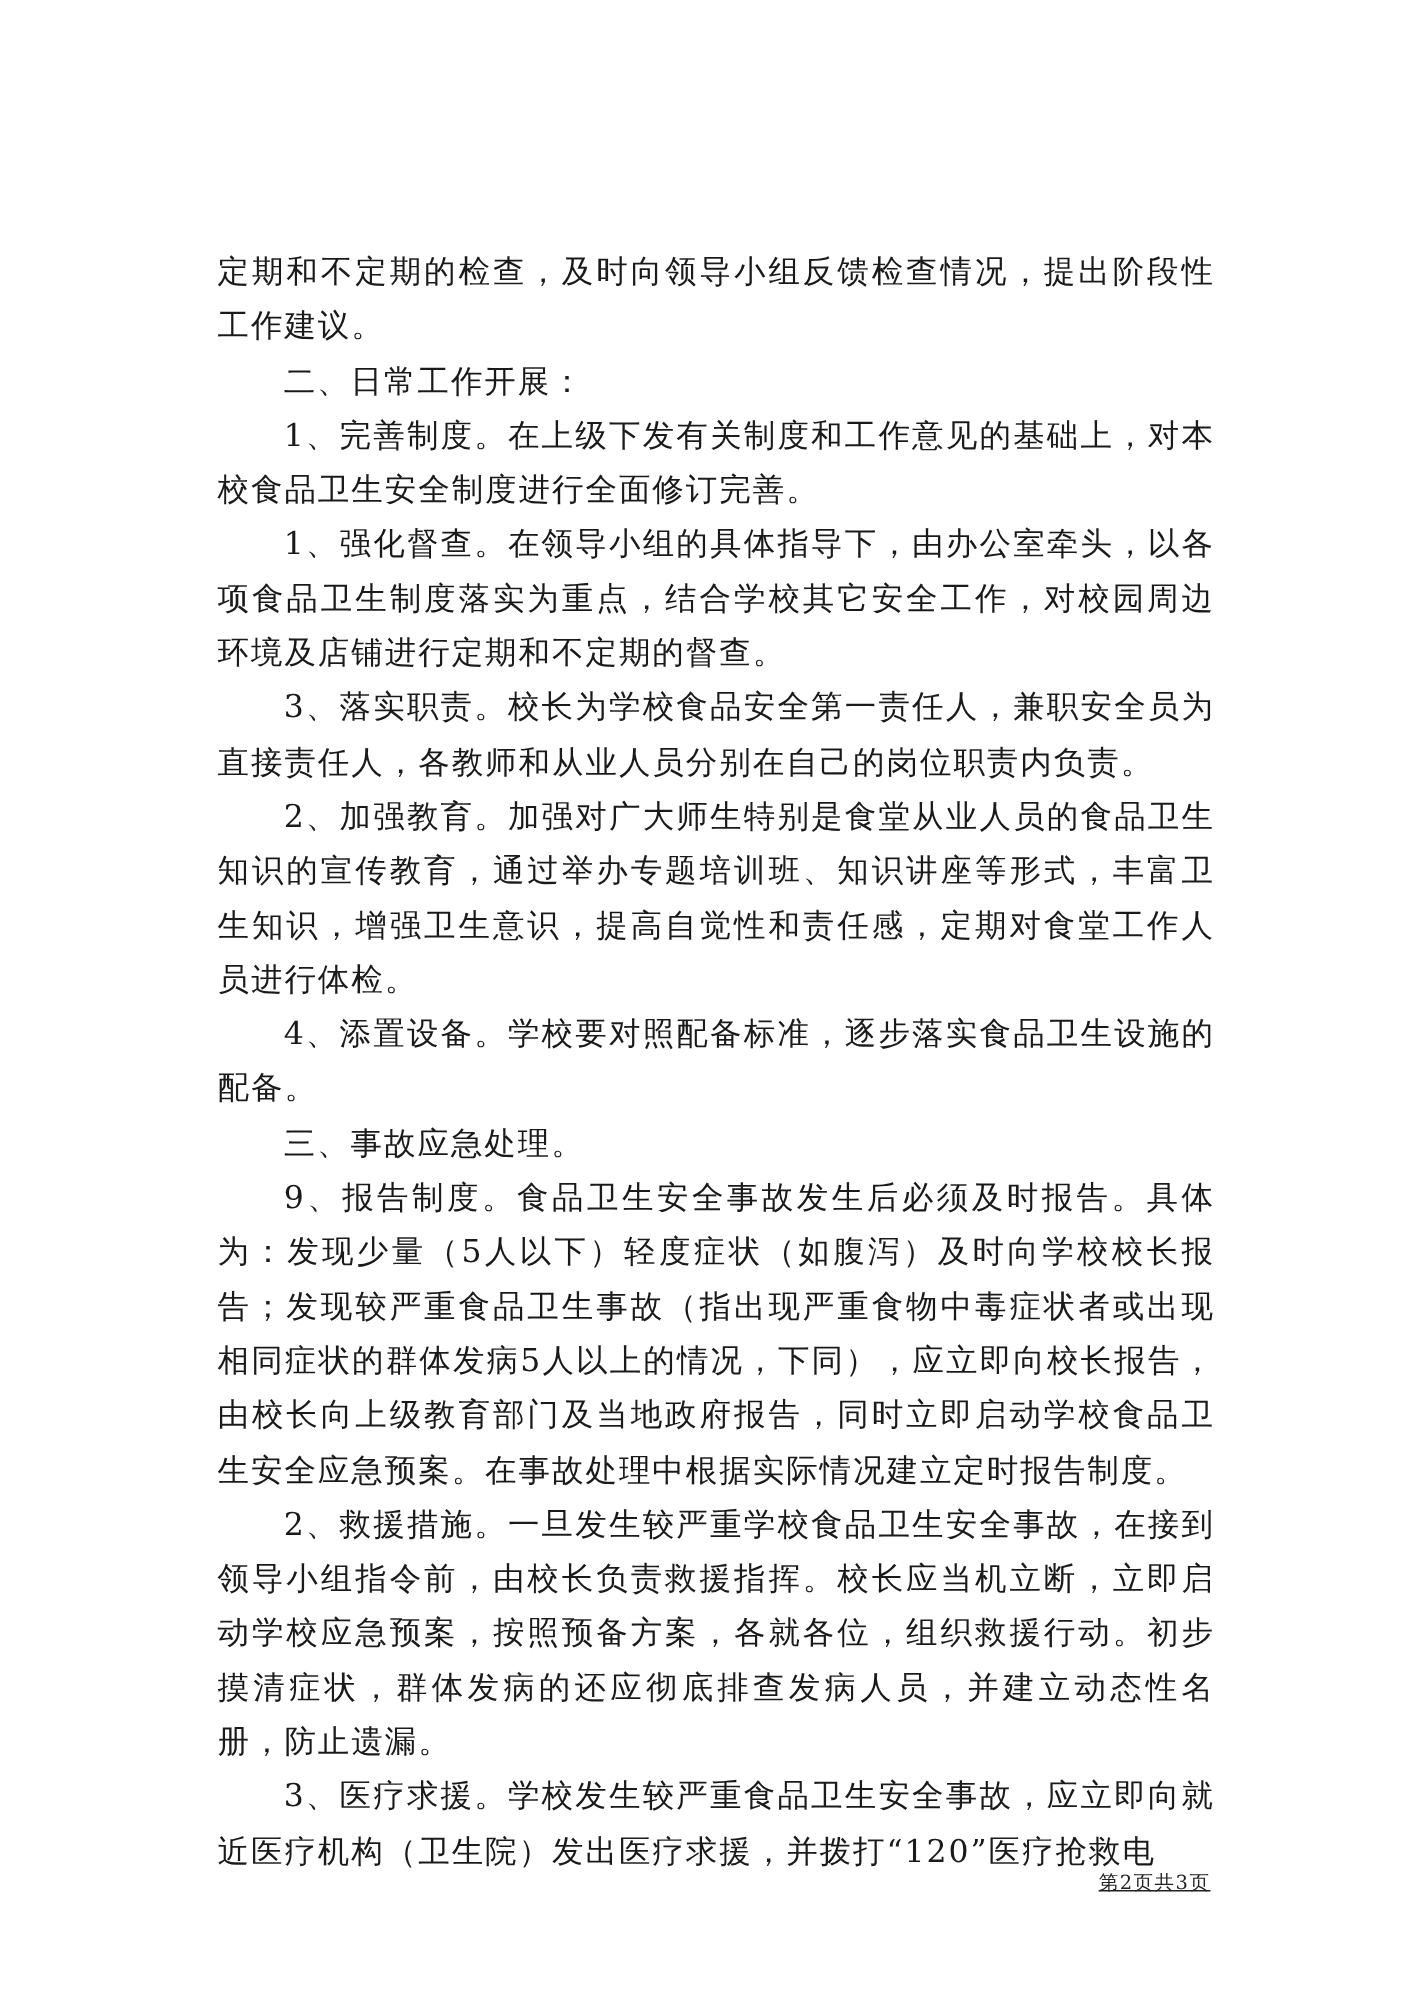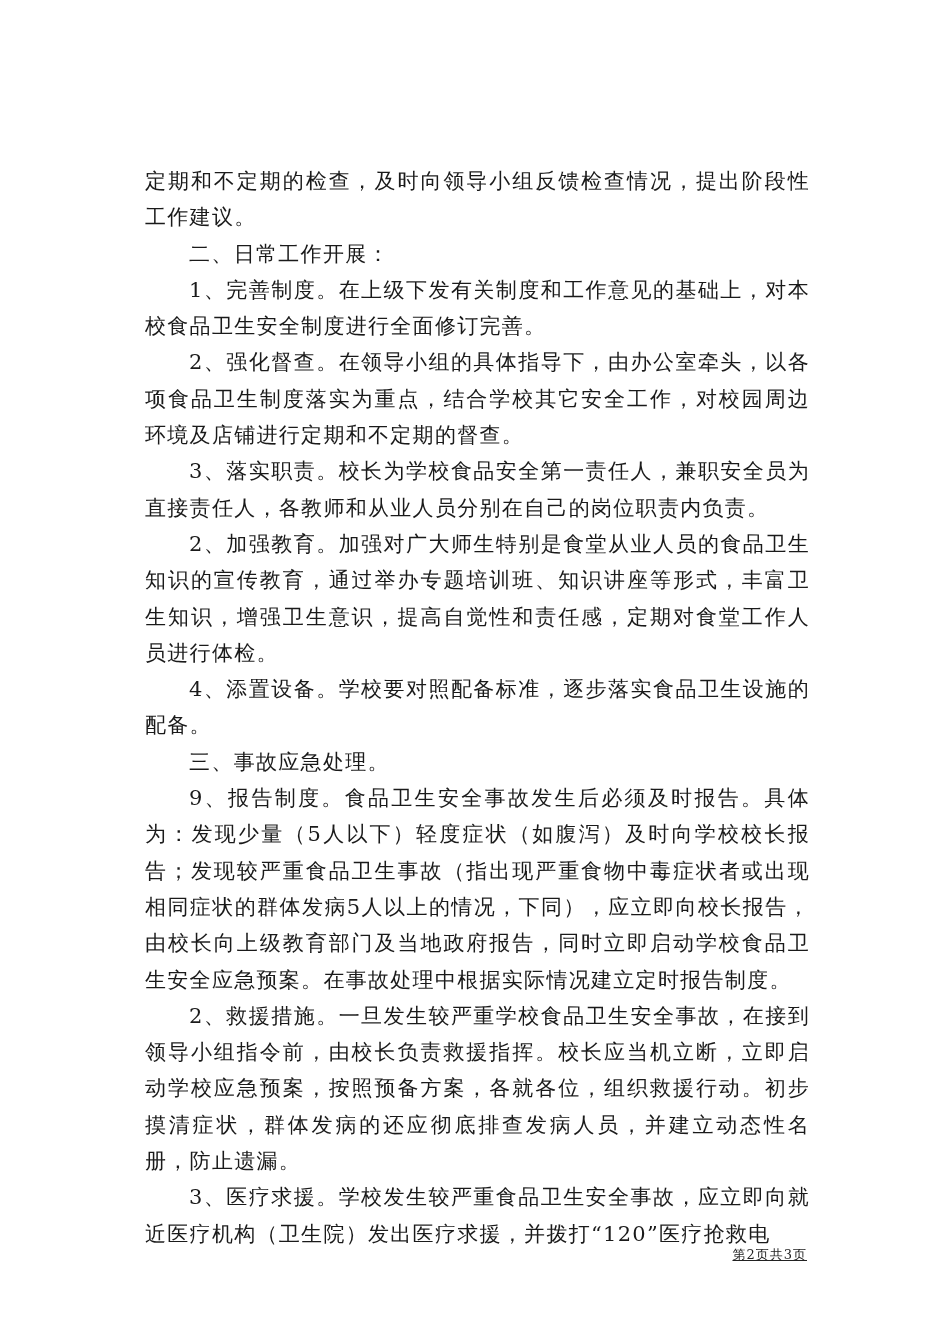--- a/index.html
+++ b/index.html
@@ -52,21 +52,21 @@
     }
   </style>
 </head>
 <body>
 
 <div class="page">
   <div class="body-text">
     <p class="para">定期和不定期的检查，及时向领导小组反馈检查情况，提出阶段性工作建议。</p>
     <p class="para indent">二、日常工作开展：</p>
     <p class="para indent">1、完善制度。在上级下发有关制度和工作意见的基础上，对本校食品卫生安全制度进行全面修订完善。</p>
-    <p class="para indent">2、强化督查。在领导小组的具体指导下，由办公室牵头，以各项食品卫生制度落实为重点，结合学校其它安全工作，对校园周边环境及店铺进行定期和不定期的督查。</p>
+    <p class="para indent">1、强化督查。在领导小组的具体指导下，由办公室牵头，以各项食品卫生制度落实为重点，结合学校其它安全工作，对校园周边环境及店铺进行定期和不定期的督查。</p>
     <p class="para indent">3、落实职责。校长为学校食品安全第一责任人，兼职安全员为直接责任人，各教师和从业人员分别在自己的岗位职责内负责。</p>
     <p class="para indent">2、加强教育。加强对广大师生特别是食堂从业人员的食品卫生知识的宣传教育，通过举办专题培训班、知识讲座等形式，丰富卫生知识，增强卫生意识，提高自觉性和责任感，定期对食堂工作人员进行体检。</p>
     <p class="para indent">4、添置设备。学校要对照配备标准，逐步落实食品卫生设施的配备。</p>
     <p class="para indent">三、事故应急处理。</p>
     <p class="para indent">9、报告制度。食品卫生安全事故发生后必须及时报告。具体为：发现少量（5人以下）轻度症状（如腹泻）及时向学校校长报告；发现较严重食品卫生事故（指出现严重食物中毒症状者或出现相同症状的群体发病5人以上的情况，下同），应立即向校长报告，由校长向上级教育部门及当地政府报告，同时立即启动学校食品卫生安全应急预案。在事故处理中根据实际情况建立定时报告制度。</p>
     <p class="para indent">2、救援措施。一旦发生较严重学校食品卫生安全事故，在接到领导小组指令前，由校长负责救援指挥。校长应当机立断，立即启动学校应急预案，按照预备方案，各就各位，组织救援行动。初步摸清症状，群体发病的还应彻底排查发病人员，并建立动态性名册，防止遗漏。</p>
     <p class="para indent">3、医疗求援。学校发生较严重食品卫生安全事故，应立即向就近医疗机构（卫生院）发出医疗求援，并拨打“120”医疗抢救电</p>
   </div>
 
   <div class="footer">第2页共3页</div>

